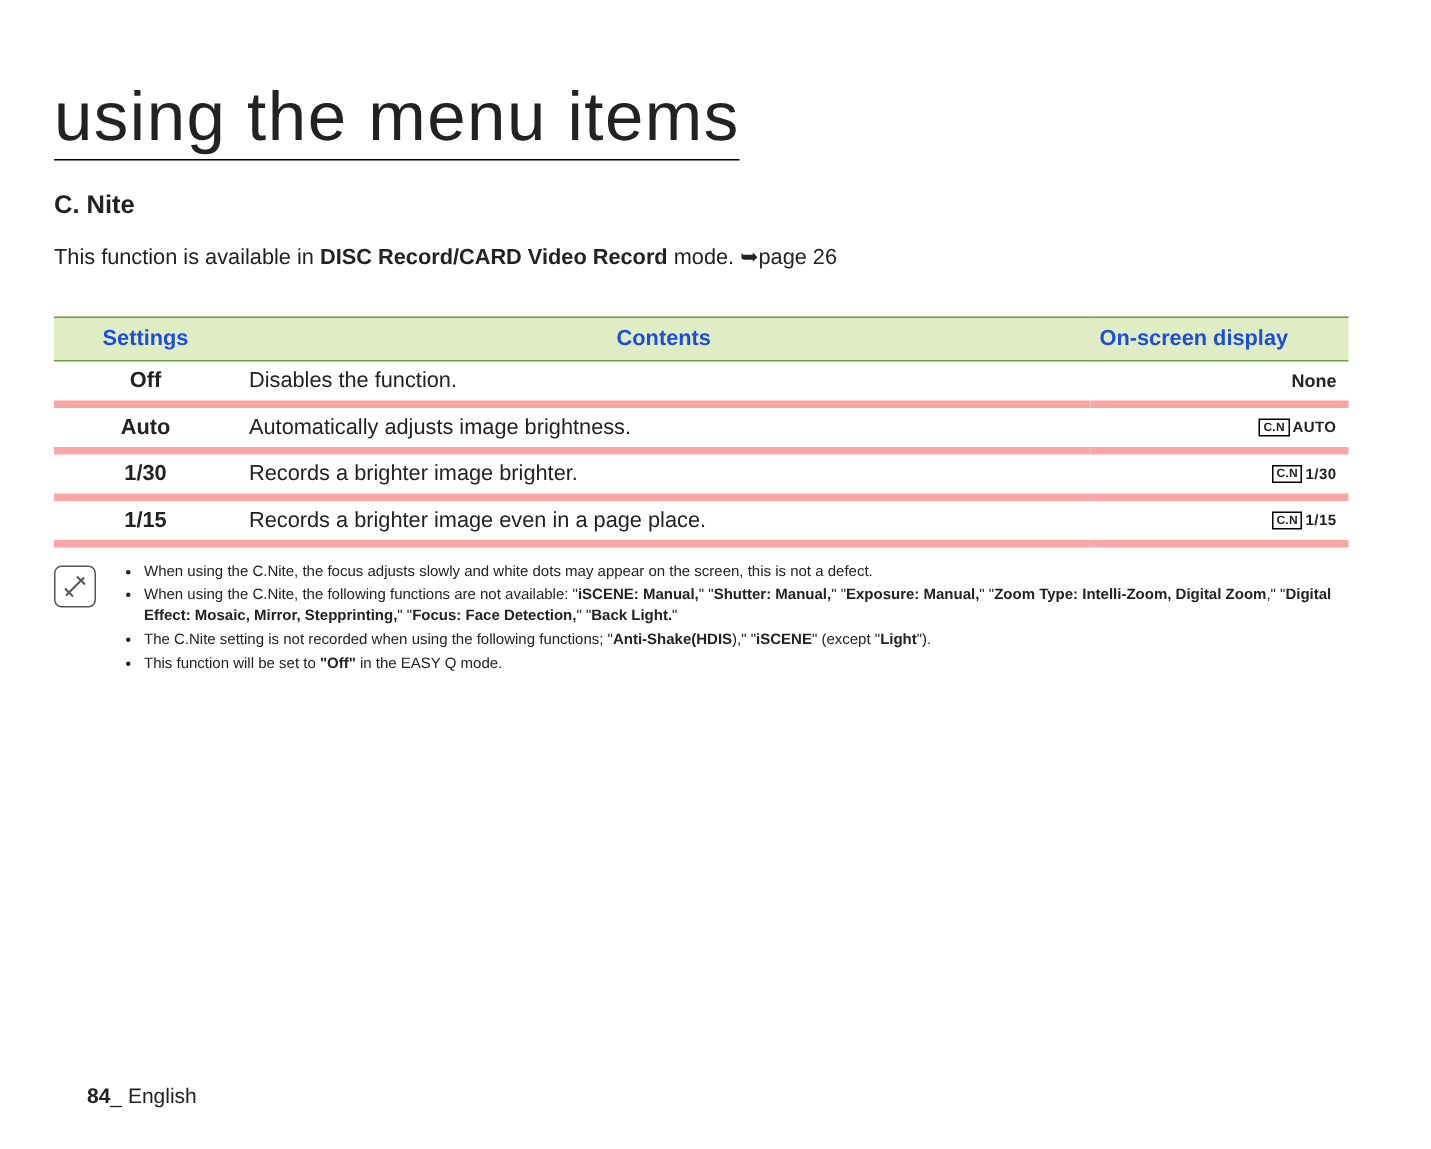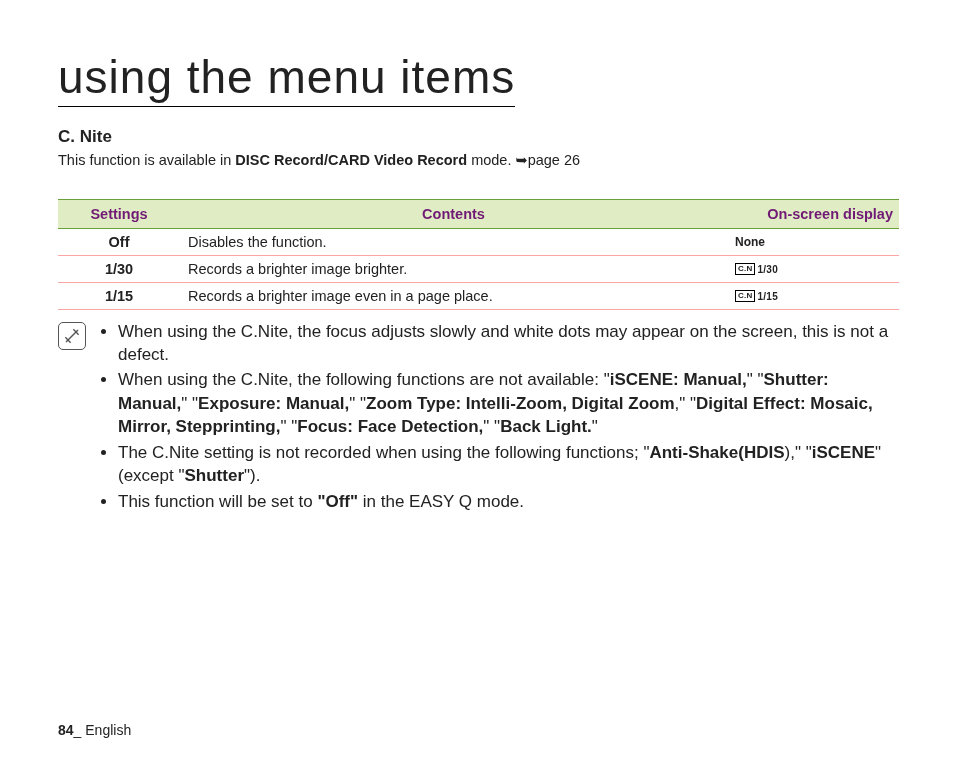--- a/index.html
+++ b/index.html
@@ -7,68 +7,68 @@
     padding: 0;
     font-family: Arial, Helvetica, sans-serif;
     color: #222;
     background: #fff;
     width: 954px;
     height: 766px;
     position: relative;
     box-sizing: border-box;
   }
   .page {
-    padding: 50px 55px 20px 58px;
+    padding: 50px 55px 20px 36px;
     box-sizing: border-box;
     height: 100%;
     position: relative;
   }
   .title {
     font-size: 46px;
     font-weight: 300;
     letter-spacing: 1px;
     border-bottom: 1px solid #000;
     padding-bottom: 2px;
     margin-bottom: 20px;
     display: inline-block;
     font-family: "Helvetica Neue", Helvetica, Arial, sans-serif;
   }
   .section-heading {
     font-size: 17px;
     font-weight: bold;
-    margin: 0 0 4px 0;
+    margin: 0 0 16px 0;
   }
   .body-text {
     font-size: 14.5px;
     line-height: 1.35;
     margin: 0 0 28px 0;
   }
   table.settings {
     border-collapse: collapse;
     width: 100%;
     font-size: 14.5px;
   }
   table.settings th {
     background: #e0ecc4;
-    color: #701a75;
+    color: #1d4ed8;
     font-weight: bold;
     padding: 6px 6px;
     border-top: 1px solid #6aa03a;
     border-bottom: 1px solid #6aa03a;
   }
   table.settings td {
     padding: 5px 8px;
-    border-bottom: 1px solid #fca5a5;
+    border-bottom: 5px solid #fca5a5;
     vertical-align: middle;
   }
   table.settings .col-settings { width: 110px; text-align: center; }
   table.settings .col-contents { }
-  table.settings .col-display  { width: 160px; text-align: right; }
+  table.settings .col-display  { width: 160px; text-align: left; }
   table.settings td.setting-name { font-weight: bold; text-align: center; }
-  .display-cell { text-align: left; font-size: 12px; white-space: nowrap; }
+  .display-cell { text-align: right; font-size: 12px; white-space: nowrap; }
   .cn-box {
     display: inline-block;
     border: 1px solid #000;
     font-size: 8px;
     line-height: 1;
     padding: 1px 2px;
     vertical-align: middle;
     margin-right: 2px;
     font-weight: bold;
     letter-spacing: 0.2px;
@@ -94,21 +94,21 @@
     border-radius: 5px;
     display: flex;
     align-items: center;
     justify-content: center;
     margin-top: 2px;
   }
   .note-icon svg { width: 16px; height: 16px; }
   ul.notes {
     margin: 0;
     padding-left: 18px;
-    font-size: 17px;
+    font-size: 10px;
     line-height: 1.38;
   }
   ul.notes li { margin-bottom: 2px; }
   .footer {
     position: absolute;
     left: 58px;
     bottom: 28px;
     font-size: 14px;
   }
   .footer .pg { font-weight: bold; }
@@ -134,20 +134,27 @@
         <th class="col-display">On-screen display</th>
       </tr>
     </thead>
     <tbody>
       <tr>
         <td class="setting-name">Off</td>
         <td>Disables the function.</td>
         <td class="display-cell"><b>None</b></td>
       </tr>
       <tr>
+        <td class="setting-name">Auto</td>
+        <td>Automatically adjusts image brightness.</td>
+        <td class="display-cell">
+          <span class="cn-box">C.N</span><span class="disp-label">AUTO</span>
+        </td>
+      </tr>
+      <tr>
         <td class="setting-name">1/30</td>
         <td>Records a brighter image brighter.</td>
         <td class="display-cell">
           <span class="cn-box">C.N</span><span class="disp-label">1/30</span>
         </td>
       </tr>
       <tr>
         <td class="setting-name">1/15</td>
         <td>Records a brighter image even in a page place.</td>
         <td class="display-cell">
@@ -164,21 +171,21 @@
         <path d="M14 2 L22 10"></path>
         <path d="M2 14 L10 22"></path>
       </svg>
     </div>
     <ul class="notes">
       <li>When using the C.Nite, the focus adjusts slowly and white dots may appear on the screen, this is not a defect.</li>
       <li>
         <span>When using the C.Nite, the following functions are not available: "</span><b>iSCENE: Manual,</b><span>" "</span><b>Shutter: Manual,</b><span>" "</span><b>Exposure: Manual,</b><span>" "</span><b>Zoom Type: Intelli-Zoom, Digital Zoom</b><span>," "</span><b>Digital Effect: Mosaic, Mirror, Stepprinting,</b><span>" "</span><b>Focus: Face Detection,</b><span>" "</span><b>Back Light.</b><span>"</span>
       </li>
       <li>
-        <span>The C.Nite setting is not recorded when using the following functions; "</span><b>Anti-Shake(HDIS</b><span>)," "</span><b>iSCENE</b><span>" (except "</span><b>Shutter</b><span>").</span>
+        <span>The C.Nite setting is not recorded when using the following functions; "</span><b>Anti-Shake(HDIS</b><span>)," "</span><b>iSCENE</b><span>" (except "</span><b>Light</b><span>").</span>
       </li>
       <li>
         <span>This function will be set to </span><b>"Off"</b><span> in the EASY Q mode.</span>
       </li>
     </ul>
   </div>
 
   <div class="footer">
     <span class="pg">84</span><span>_ </span><span>English</span>
   </div>

